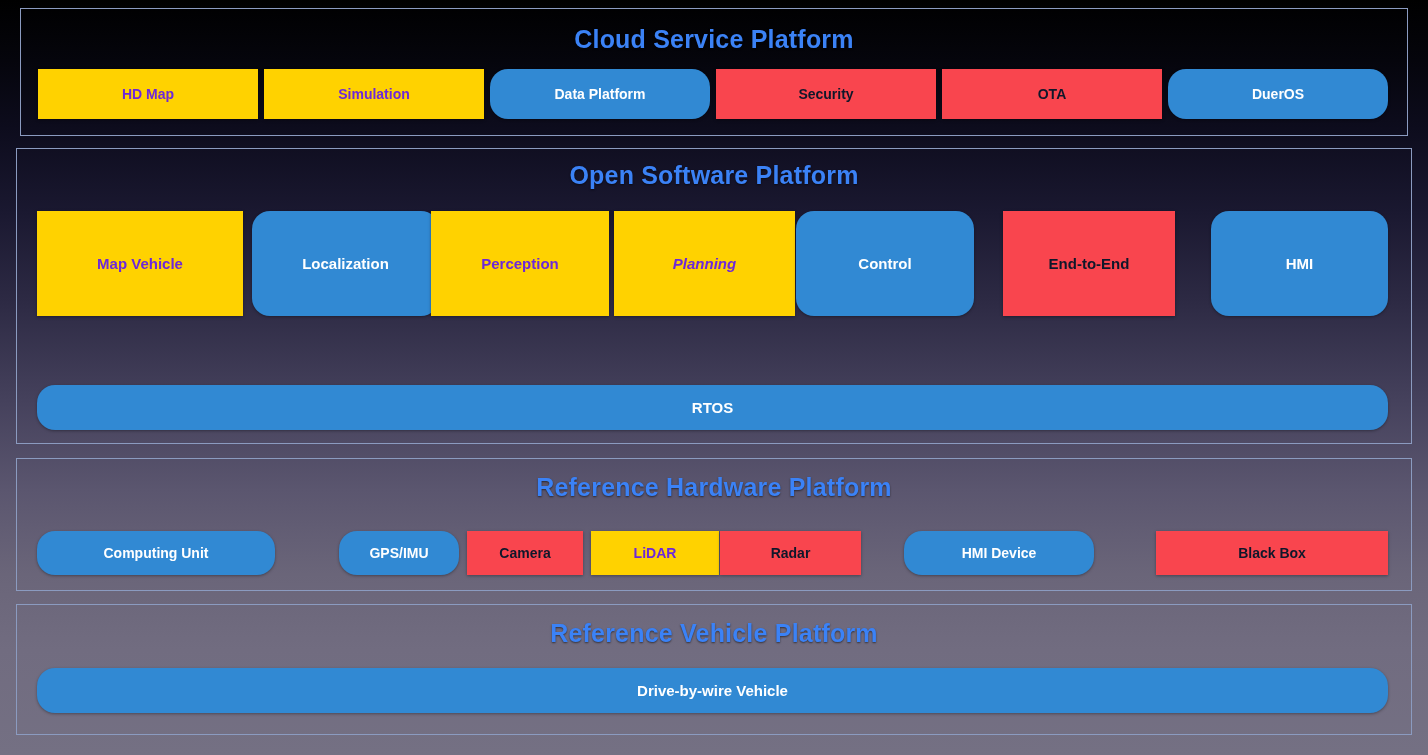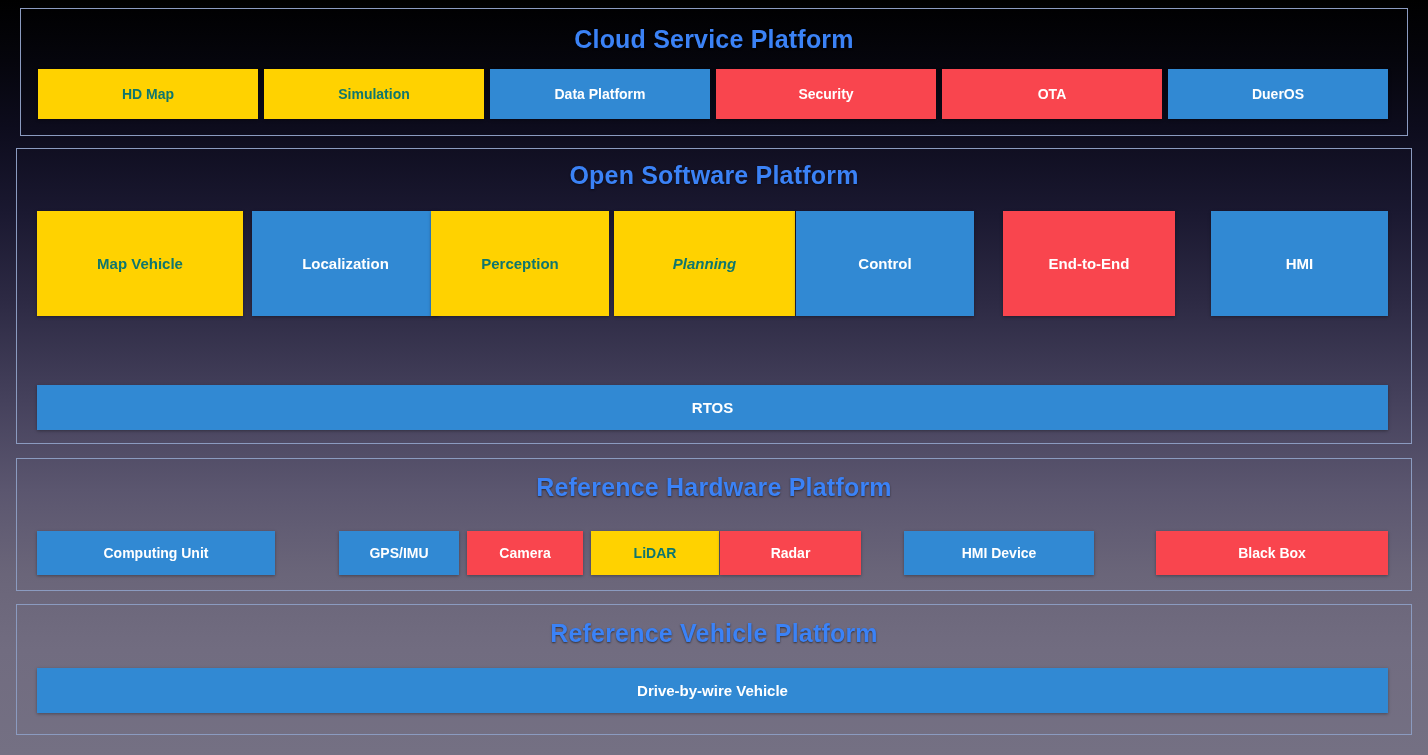--- a/index.html
+++ b/index.html
@@ -49,23 +49,23 @@
     position: absolute;
     display: flex;
     align-items: center;
     justify-content: center;
     font-weight: bold;
     text-align: center;
     line-height: 1.15;
     box-shadow: 0 1px 3px rgba(0,0,0,0.35);
   }
 
-  .box.yellow { background: #FFD200; color: #0f766e; }
-  .box.blue   { background: #3189D3; color: #ffffff; }
-  .box.red    { background: #F9454E; color: #ffffff; }
+  .box.yellow { background: #FFD200; color: #6d28d9; }
+  .box.blue   { background: #3189D3; color: #ffffff; border-radius: 18px; }
+  .box.red    { background: #F9454E; color: #0f172a; }
 
   
   #layer-cloud { left: 20px; top: 8px; width: 1388px; height: 128px; }
   #layer-cloud .layer-title { top: 16px; font-size: 25px; }
   #layer-cloud .box { top: 60px; height: 50px; font-size: 14px; }
 
   .c0 { left: 17px;   width: 220px; }
   .c1 { left: 243px;  width: 220px; }
   .c2 { left: 469px;  width: 220px; }
   .c3 { left: 695px;  width: 220px; }

